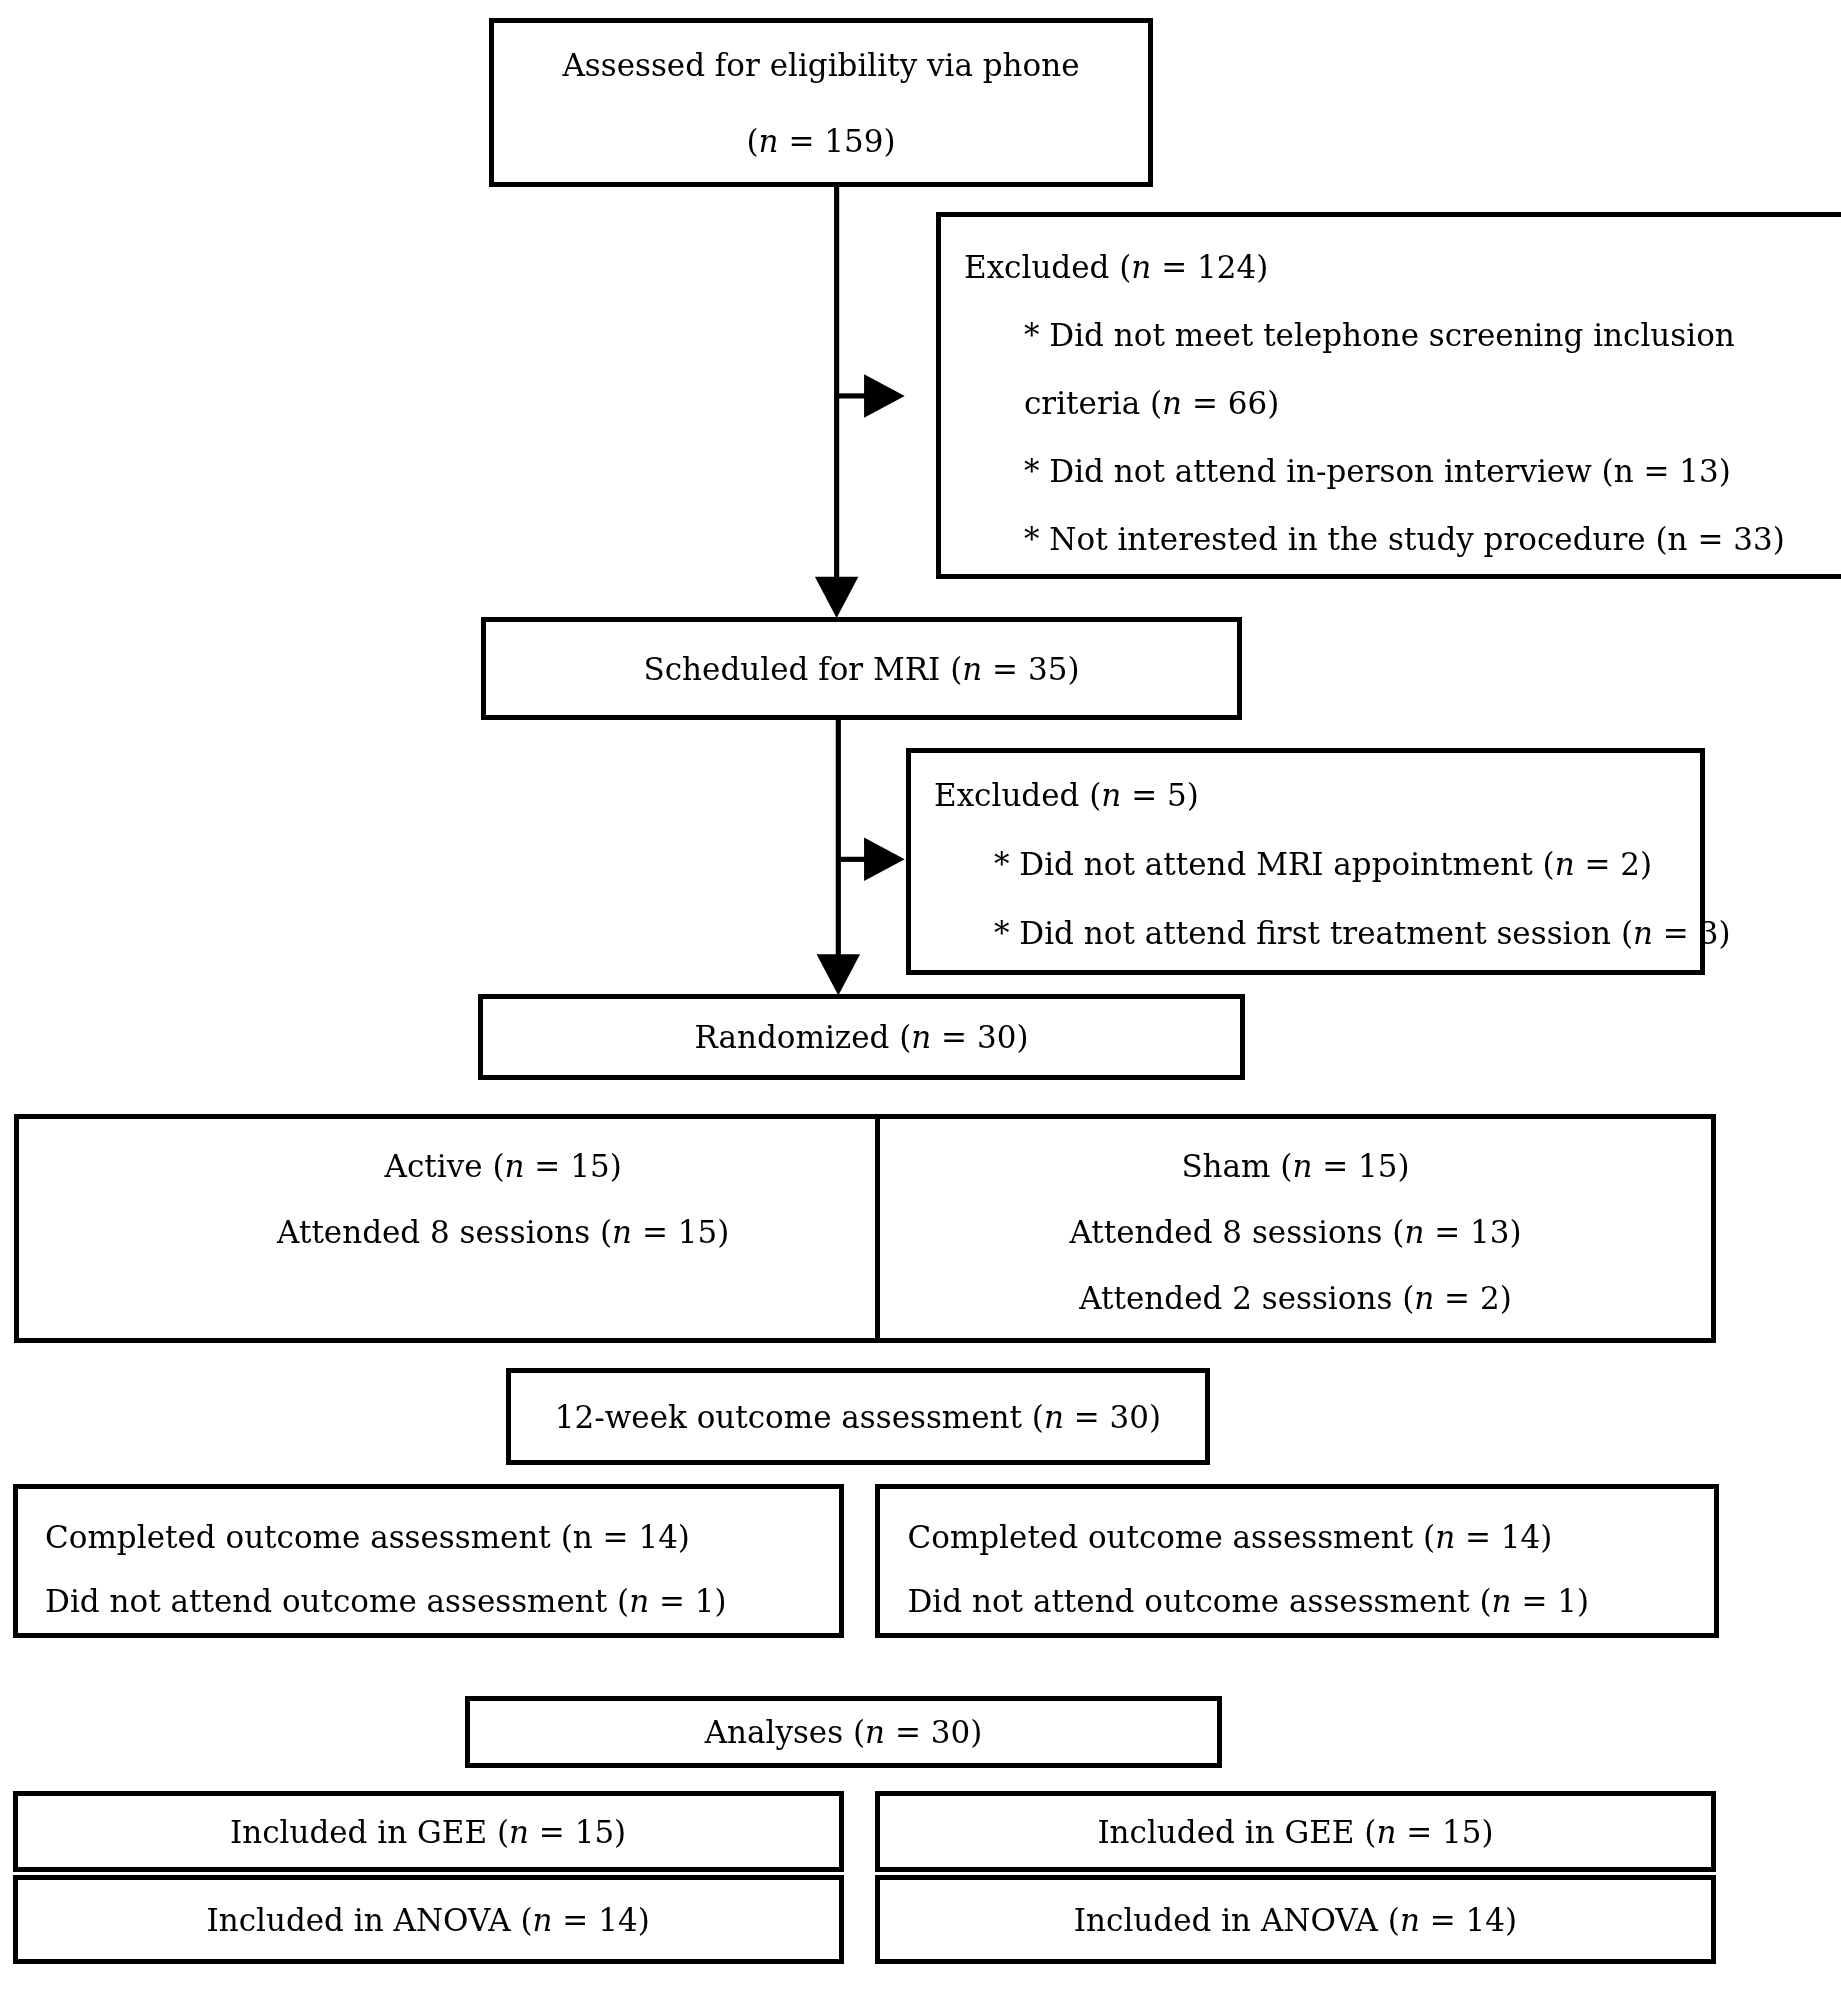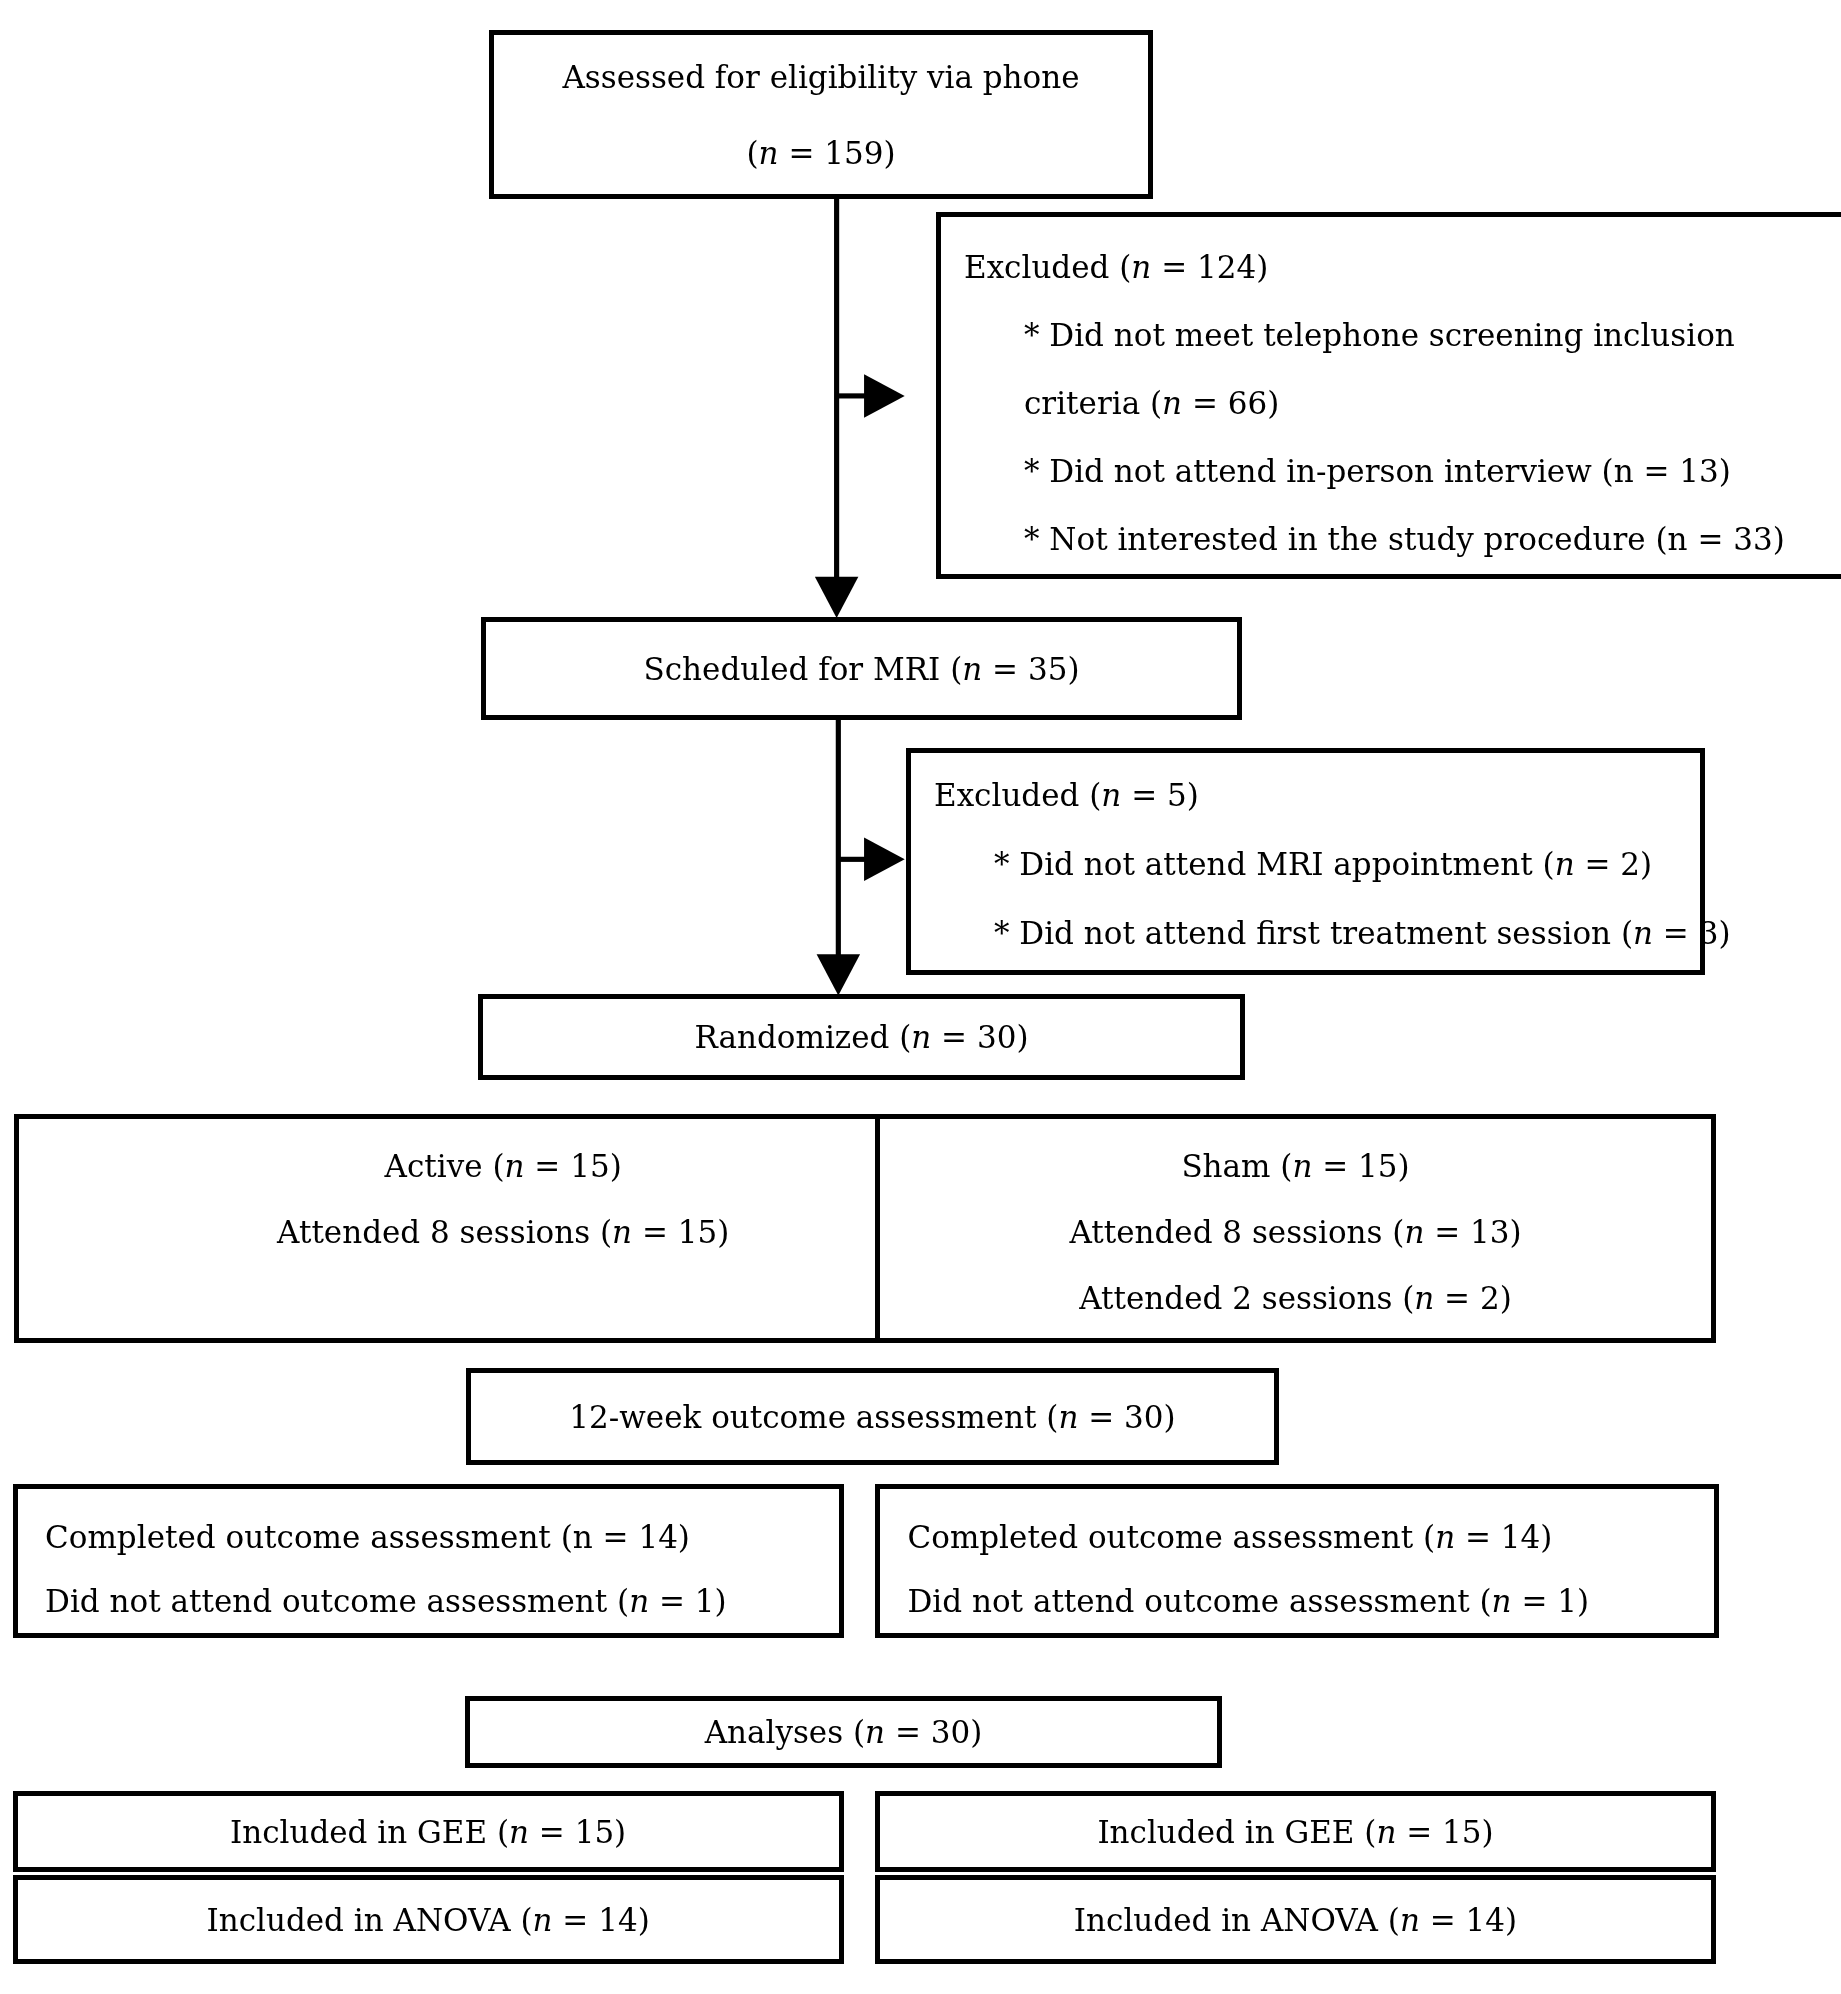--- a/index.html
+++ b/index.html
@@ -46,21 +46,21 @@
     <line x1="1462" y1="316" x2="1462" y2="1014" stroke="#000" stroke-width="9"></line>
     <polygon points="1424,1008 1500,1008 1462,1080" fill="#000"></polygon>
     <line x1="1462" y1="692" x2="1516" y2="692" stroke="#000" stroke-width="9"></line>
     <polygon points="1510,654 1510,730 1581,692" fill="#000"></polygon>
     <line x1="1465" y1="1255" x2="1465" y2="1674" stroke="#000" stroke-width="9"></line>
     <polygon points="1427,1668 1503,1668 1465,1740" fill="#000"></polygon>
     <line x1="1465" y1="1502" x2="1516" y2="1502" stroke="#000" stroke-width="9"></line>
     <polygon points="1510,1464 1510,1540 1581,1502" fill="#000"></polygon>
   </svg>
 
-  <div class="box center-v" style="left:489px; top:30px; width:664px; height:169px;">
+  <div class="box center-v" style="left:489px; top:18px; width:664px; height:169px;">
     <div class="line">Assessed for eligibility via phone</div>
     <div class="line">(<i>n</i> = 159)</div>
   </div>
 
   <div class="box textblock tb-excluded1" style="left:936px; top:212px; width:930px; height:367px;">
     <div class="line">Excluded (<i>n</i> = 124)</div>
     <div class="line indent">* Did not meet telephone screening inclusion</div>
     <div class="line indent">criteria (<i>n</i> = 66)</div>
     <div class="line indent">* Did not attend in-person interview (n = 13)</div>
     <div class="line indent">* Not interested in the study procedure (n = 33)</div>
@@ -84,21 +84,21 @@
     <div class="line">Active (<i>n</i> = 15)</div>
     <div class="line">Attended 8 sessions (<i>n</i> = 15)</div>
   </div>
 
   <div class="box textblock tb-group" style="left:875px; top:1114px; width:841px; height:229px;">
     <div class="line">Sham (<i>n</i> = 15)</div>
     <div class="line">Attended 8 sessions (<i>n</i> = 13)</div>
     <div class="line">Attended 2 sessions (<i>n</i> = 2)</div>
   </div>
 
-  <div class="box center-v" style="left:466px; top:1368px; width:813px; height:97px;">
+  <div class="box center-v" style="left:506px; top:1368px; width:704px; height:97px;">
     <div class="line">12-week outcome assessment (<i>n</i> = 30)</div>
   </div>
 
   <div class="box textblock tb-completed" style="left:12.6px; top:1484px; width:831px; height:154px;">
     <div class="line">Completed outcome assessment (n = 14)</div>
     <div class="line">Did not attend outcome assessment (<i>n</i> = 1)</div>
   </div>
 
   <div class="box textblock tb-completed" style="left:875px; top:1484px; width:844px; height:154px;">
     <div class="line">Completed outcome assessment (<i>n</i> = 14)</div>

